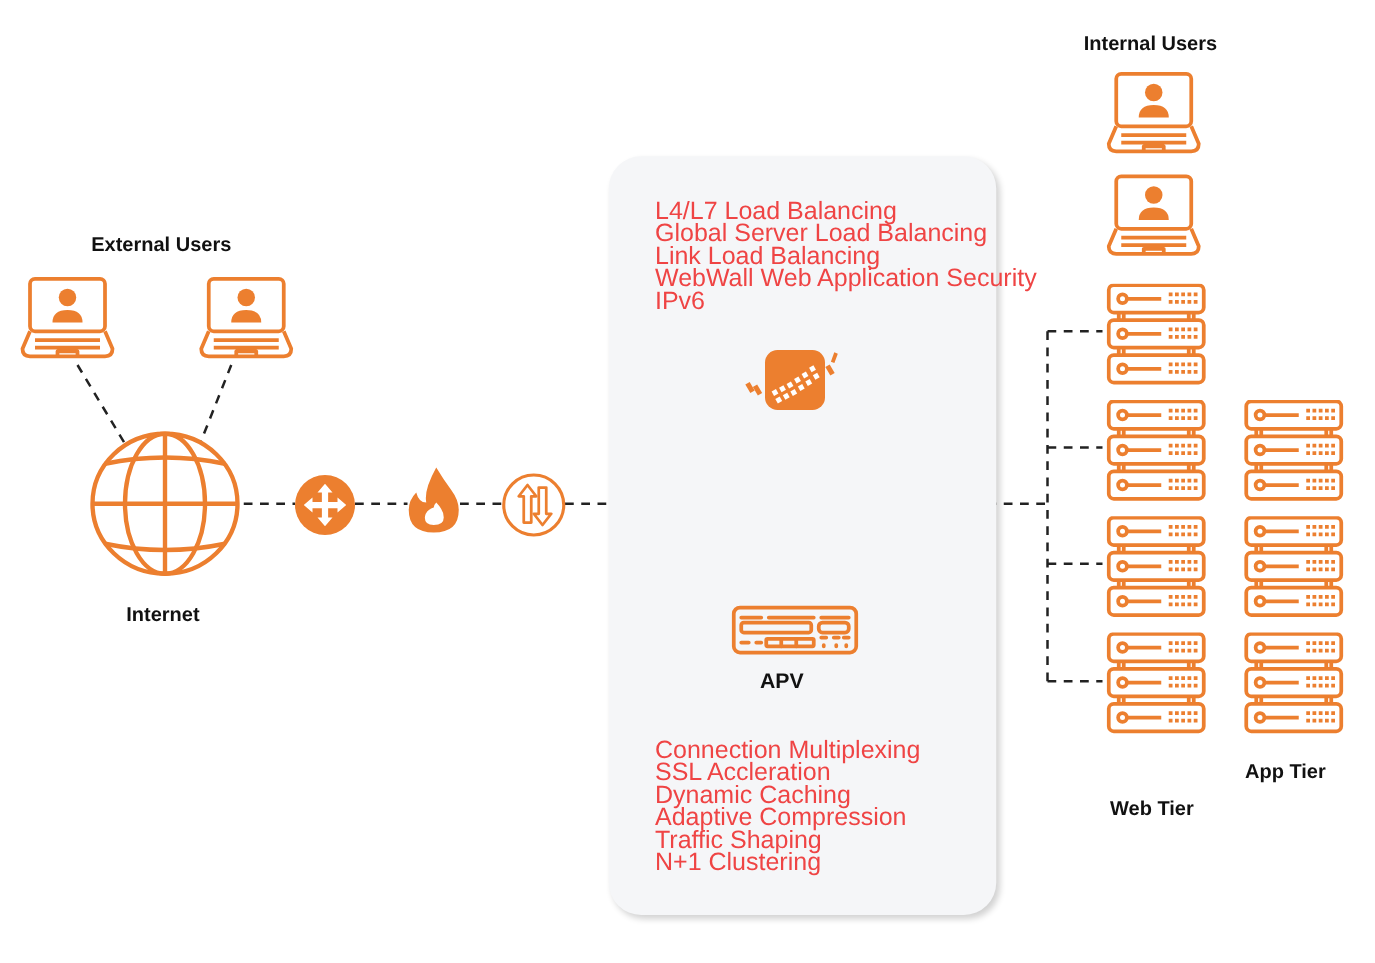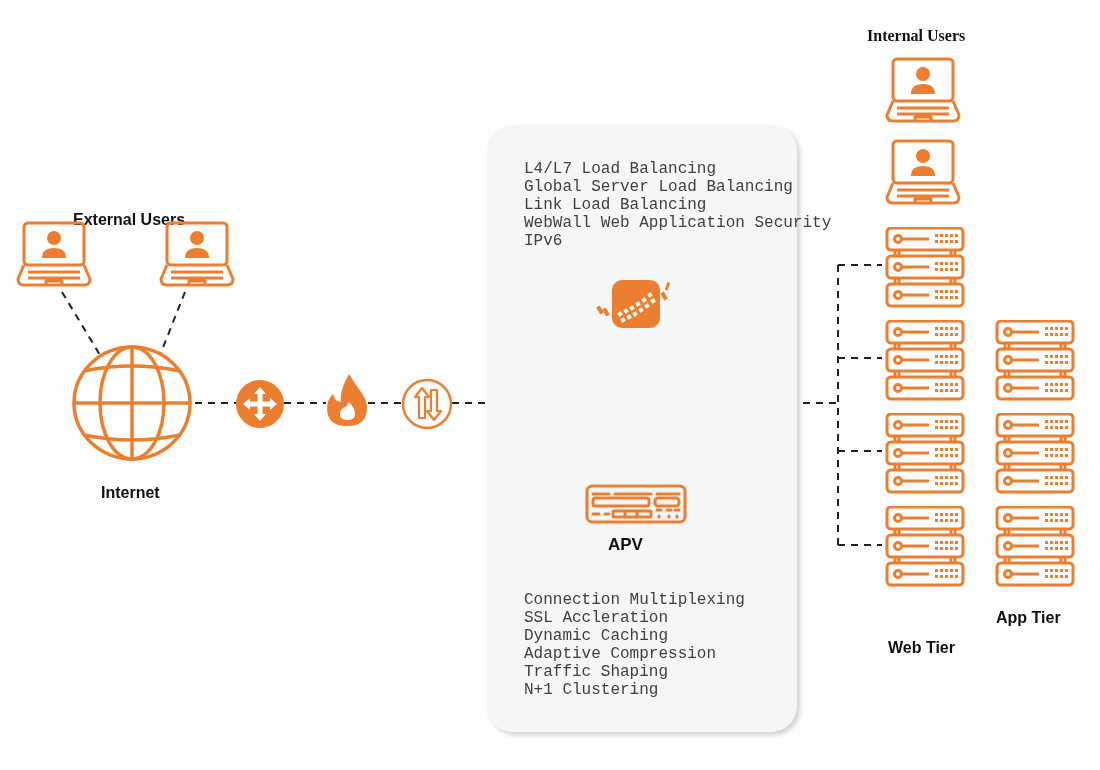--- a/index.html
+++ b/index.html
@@ -1,18 +1,18 @@
 <!DOCTYPE html>
 <html><head>
 <meta charset="utf-8">
 <style>
   html,body{margin:0;padding:0;background:#ffffff;}
   body{width:1100px;height:770px;position:relative;overflow:hidden;font-family:"Liberation Sans",sans-serif;color:#111;}
   .panel{position:absolute;left:487px;top:125px;width:310px;height:607px;background:#f5f6f8;border-radius:26px;box-shadow:3px 3px 5px rgba(0,0,0,0.18);}
-  .feat{position:absolute;font-size:16px;line-height:18px;color:#404040;font-family:Liberation Mono, monospace;}
+  .feat{position:absolute;font-size:20px;line-height:18px;color:#ef4444;}
   .feat div{white-space:nowrap;}
   .label{position:absolute;font-weight:bold;font-size:16px;color:#111;white-space:nowrap;}
   svg.links{position:absolute;left:0;top:0;}
   .icon{position:absolute;}
 </style>
 </head>
 <body>
 
 <svg class="links" width="1100" height="770">
   <g stroke="#222" stroke-width="2" stroke-dasharray="7,6" fill="none">
@@ -81,21 +81,21 @@
     <rect x="8" y="14" width="56" height="8" rx="2"></rect>
     <rect x="70" y="14" width="24" height="8" rx="3"></rect>
     <path d="M8 30 H14 M20 30 H24"></path>
     <rect x="28" y="27" width="38" height="6" rx="1"></rect>
     <path d="M40 27 V33 M52 27 V33"></path>
     <path d="M72 26 H76 M82 26 H86 M90 26 H94 M74 32 V33 M84 32 V33 M92 32 V33"></path>
   </g>
 </svg>
 <div class="label" style="left:608px;top:535px;font-size:17px;">APV</div>
 
-<div class="label" style="left:73px;top:211px;">External Users</div>
+<div class="label" style="left:73px;top:188px;">External Users</div>
 
 <svg class="icon" style="left:16px;top:221px;" width="76" height="68" viewBox="0 0 76 68">
   <g stroke="#ec7f2f" stroke-width="3" fill="none" stroke-linejoin="round">
     <rect x="8" y="2" width="60" height="42" rx="4"></rect>
     <path d="M8 44 L2 58 Q2 64 8 64 H68 Q74 64 74 58 L68 44"></path>
     <path d="M12 51 H64 M12 57 H64 M30 64 V60 H46 V64"></path>
   </g>
   <circle cx="38" cy="17" r="7" fill="#ec7f2f"></circle>
   <path d="M26 37 Q26 27 38 27 Q50 27 50 37 Z" fill="#ec7f2f"></path>
 </svg>
@@ -134,21 +134,21 @@
 </svg>
 
 <svg class="icon" style="left:401px;top:378px;" width="52" height="52" viewBox="0 0 52 52">
   <circle cx="26" cy="26" r="24" fill="#fff" stroke="#ec7f2f" stroke-width="2.5"></circle>
   <g stroke="#ec7f2f" stroke-width="2.2" fill="none" stroke-linejoin="round">
     <path d="M21 10 L14 19 H18 V40 H24 V19 H28 Z"></path>
     <path d="M31 42 L38 33 H34 V12 H28 V33 H24 Z" transform="translate(2,0)"></path>
   </g>
 </svg>
 
-<div class="label" style="left:867px;top:27px;font-family:Liberation Serif, serif;">Internal Users</div>
+<div class="label" style="left:867px;top:27px;">Internal Users</div>
 <svg class="icon" style="left:885px;top:57px;" width="76" height="68" viewBox="0 0 76 68">
   <g stroke="#ec7f2f" stroke-width="3" fill="none" stroke-linejoin="round">
     <rect x="8" y="2" width="60" height="42" rx="4"></rect>
     <path d="M8 44 L2 58 Q2 64 8 64 H68 Q74 64 74 58 L68 44"></path>
     <path d="M12 51 H64 M12 57 H64 M30 64 V60 H46 V64"></path>
   </g>
   <circle cx="38" cy="17" r="7" fill="#ec7f2f"></circle>
   <path d="M26 37 Q26 27 38 27 Q50 27 50 37 Z" fill="#ec7f2f"></path>
 </svg>
 <svg class="icon" style="left:885px;top:139px;" width="76" height="68" viewBox="0 0 76 68">

